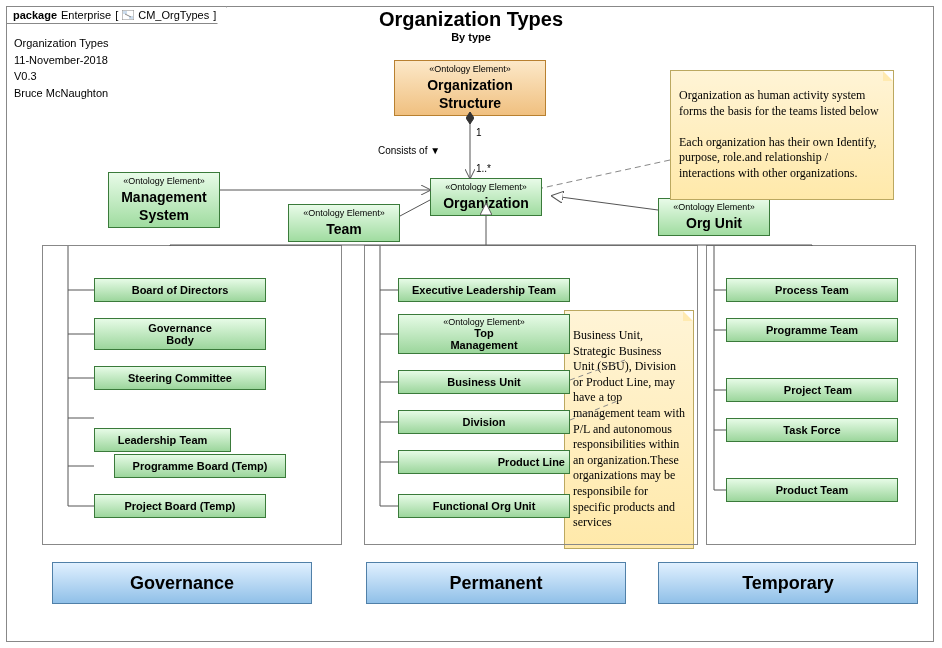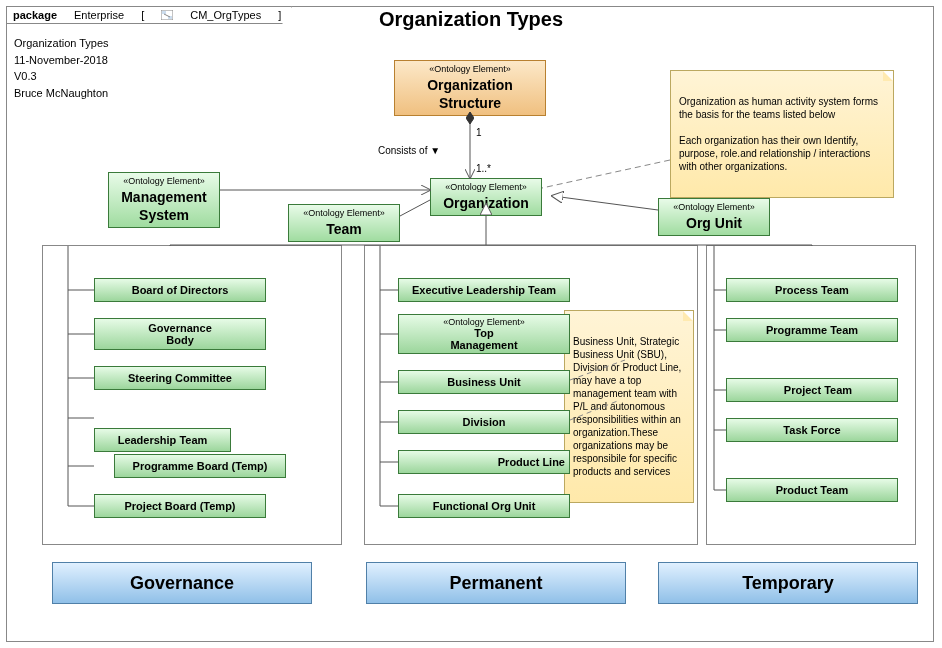--- a/index.html
+++ b/index.html
@@ -1,25 +1,25 @@
 <!DOCTYPE html>
 <html><head>
 <meta charset="utf-8">
 <style>
   * { box-sizing: border-box; margin: 0; padding: 0; }
   body { font-family: Arial, sans-serif; font-size: 11px; background: #fff; width: 942px; height: 648px; position: relative; overflow: hidden; }
   .frame { position: absolute; left: 6px; top: 6px; width: 928px; height: 636px; border: 1px solid #888; }
-  .pkg-tab { position: absolute; left: 6px; top: 6px; background: #fff; border: 1px solid #888; border-bottom-right-radius: 0; padding: 2px 10px 2px 6px; font-size: 11px; display: flex; align-items: center; gap: 17px; clip-path: polygon(0 0, 100% 0, calc(100% - 10px) 100%, 0 100%); }
+  .pkg-tab { position: absolute; left: 6px; top: 6px; background: #fff; border: 1px solid #888; border-bottom-right-radius: 0; padding: 2px 10px 2px 6px; font-size: 11px; display: flex; align-items: center; gap: 4px; clip-path: polygon(0 0, 100% 0, calc(100% - 10px) 100%, 0 100%); }
   .pkg-tab .bold { font-weight: bold; }
   .pkg-icon { width: 12px; height: 10px; display: inline-block; }
   .meta { position: absolute; left: 14px; top: 35px; line-height: 1.5; font-size: 11px; }
   .title { position: absolute; left: 0; top: 8px; width: 942px; text-align: center; }
   .title h1 { font-size: 20px; font-weight: bold; }
   .title .sub { font-size: 11px; font-weight: bold; }
-  .note { position: absolute; background: linear-gradient(#fff4d6,#ffe9aa); border: 1px solid #bba860; padding: 24px 8px; font-size: 10px; line-height: 1.3; }
+  .note { position: absolute; background: linear-gradient(#fff4d6,#ffe9aa); border: 1px solid #bba860; padding: 17px 8px; font-size: 12px; line-height: 1.3; font-family: Liberation Serif, serif; }
   .note::after { content:""; position:absolute; right:0; top:0; width:0; height:0; border-left:10px solid #ffeab0; border-top:10px solid #fff; }
   .ont-box { position: absolute; border: 1px solid #3a7a3a; background: linear-gradient(#e8fbe8,#a0dca0); text-align: center; padding: 3px 4px; font-size: 10px; line-height: 1.3; }
   .ont-box.orange { background: linear-gradient(#fce8c8,#f0c080); border-color:#b88030; }
   .stereo { font-size: 9px; }
   .name { font-weight: bold; font-size: 14px; }
   .green-box { position: absolute; border: 1px solid #3a7a3a; background: linear-gradient(#e6fbe6,#9cd69c); text-align: center; font-weight: bold; font-size: 11px; display:flex; align-items:center; justify-content:center; padding:2px 4px; }
   .category { position: absolute; background: linear-gradient(#e0f0ff,#90c0e8); border: 1px solid #5080a8; text-align:center; font-size:18px; font-weight:bold; display:flex; align-items:center; justify-content:center; }
   .col-frame { position:absolute; border:1px solid #888; }
   svg.lines { position:absolute; left:0; top:0; width:942px; height:648px; pointer-events:none; }
   .label { position:absolute; font-size:10px; background:transparent; }
@@ -47,20 +47,21 @@
 
 <div class="meta">
   <div>Organization Types</div>
   <div>11-November-2018</div>
   <div>V0.3</div>
   <div>Bruce McNaughton</div>
 </div>
 
 <div class="title">
   <h1>Organization Types</h1>
+  <div class="sub">By type</div>
 </div>
 
 <div class="ont-box orange" style="left:394px; top:60px; width:152px;">
   <div class="stereo">«Ontology Element»</div>
   <div class="name">Organization<br>Structure</div>
 </div>
 
 <div class="ont-box" style="left:108px; top:172px; width:112px;">
   <div class="stereo">«Ontology Element»</div>
   <div class="name">Management<br>System</div>

